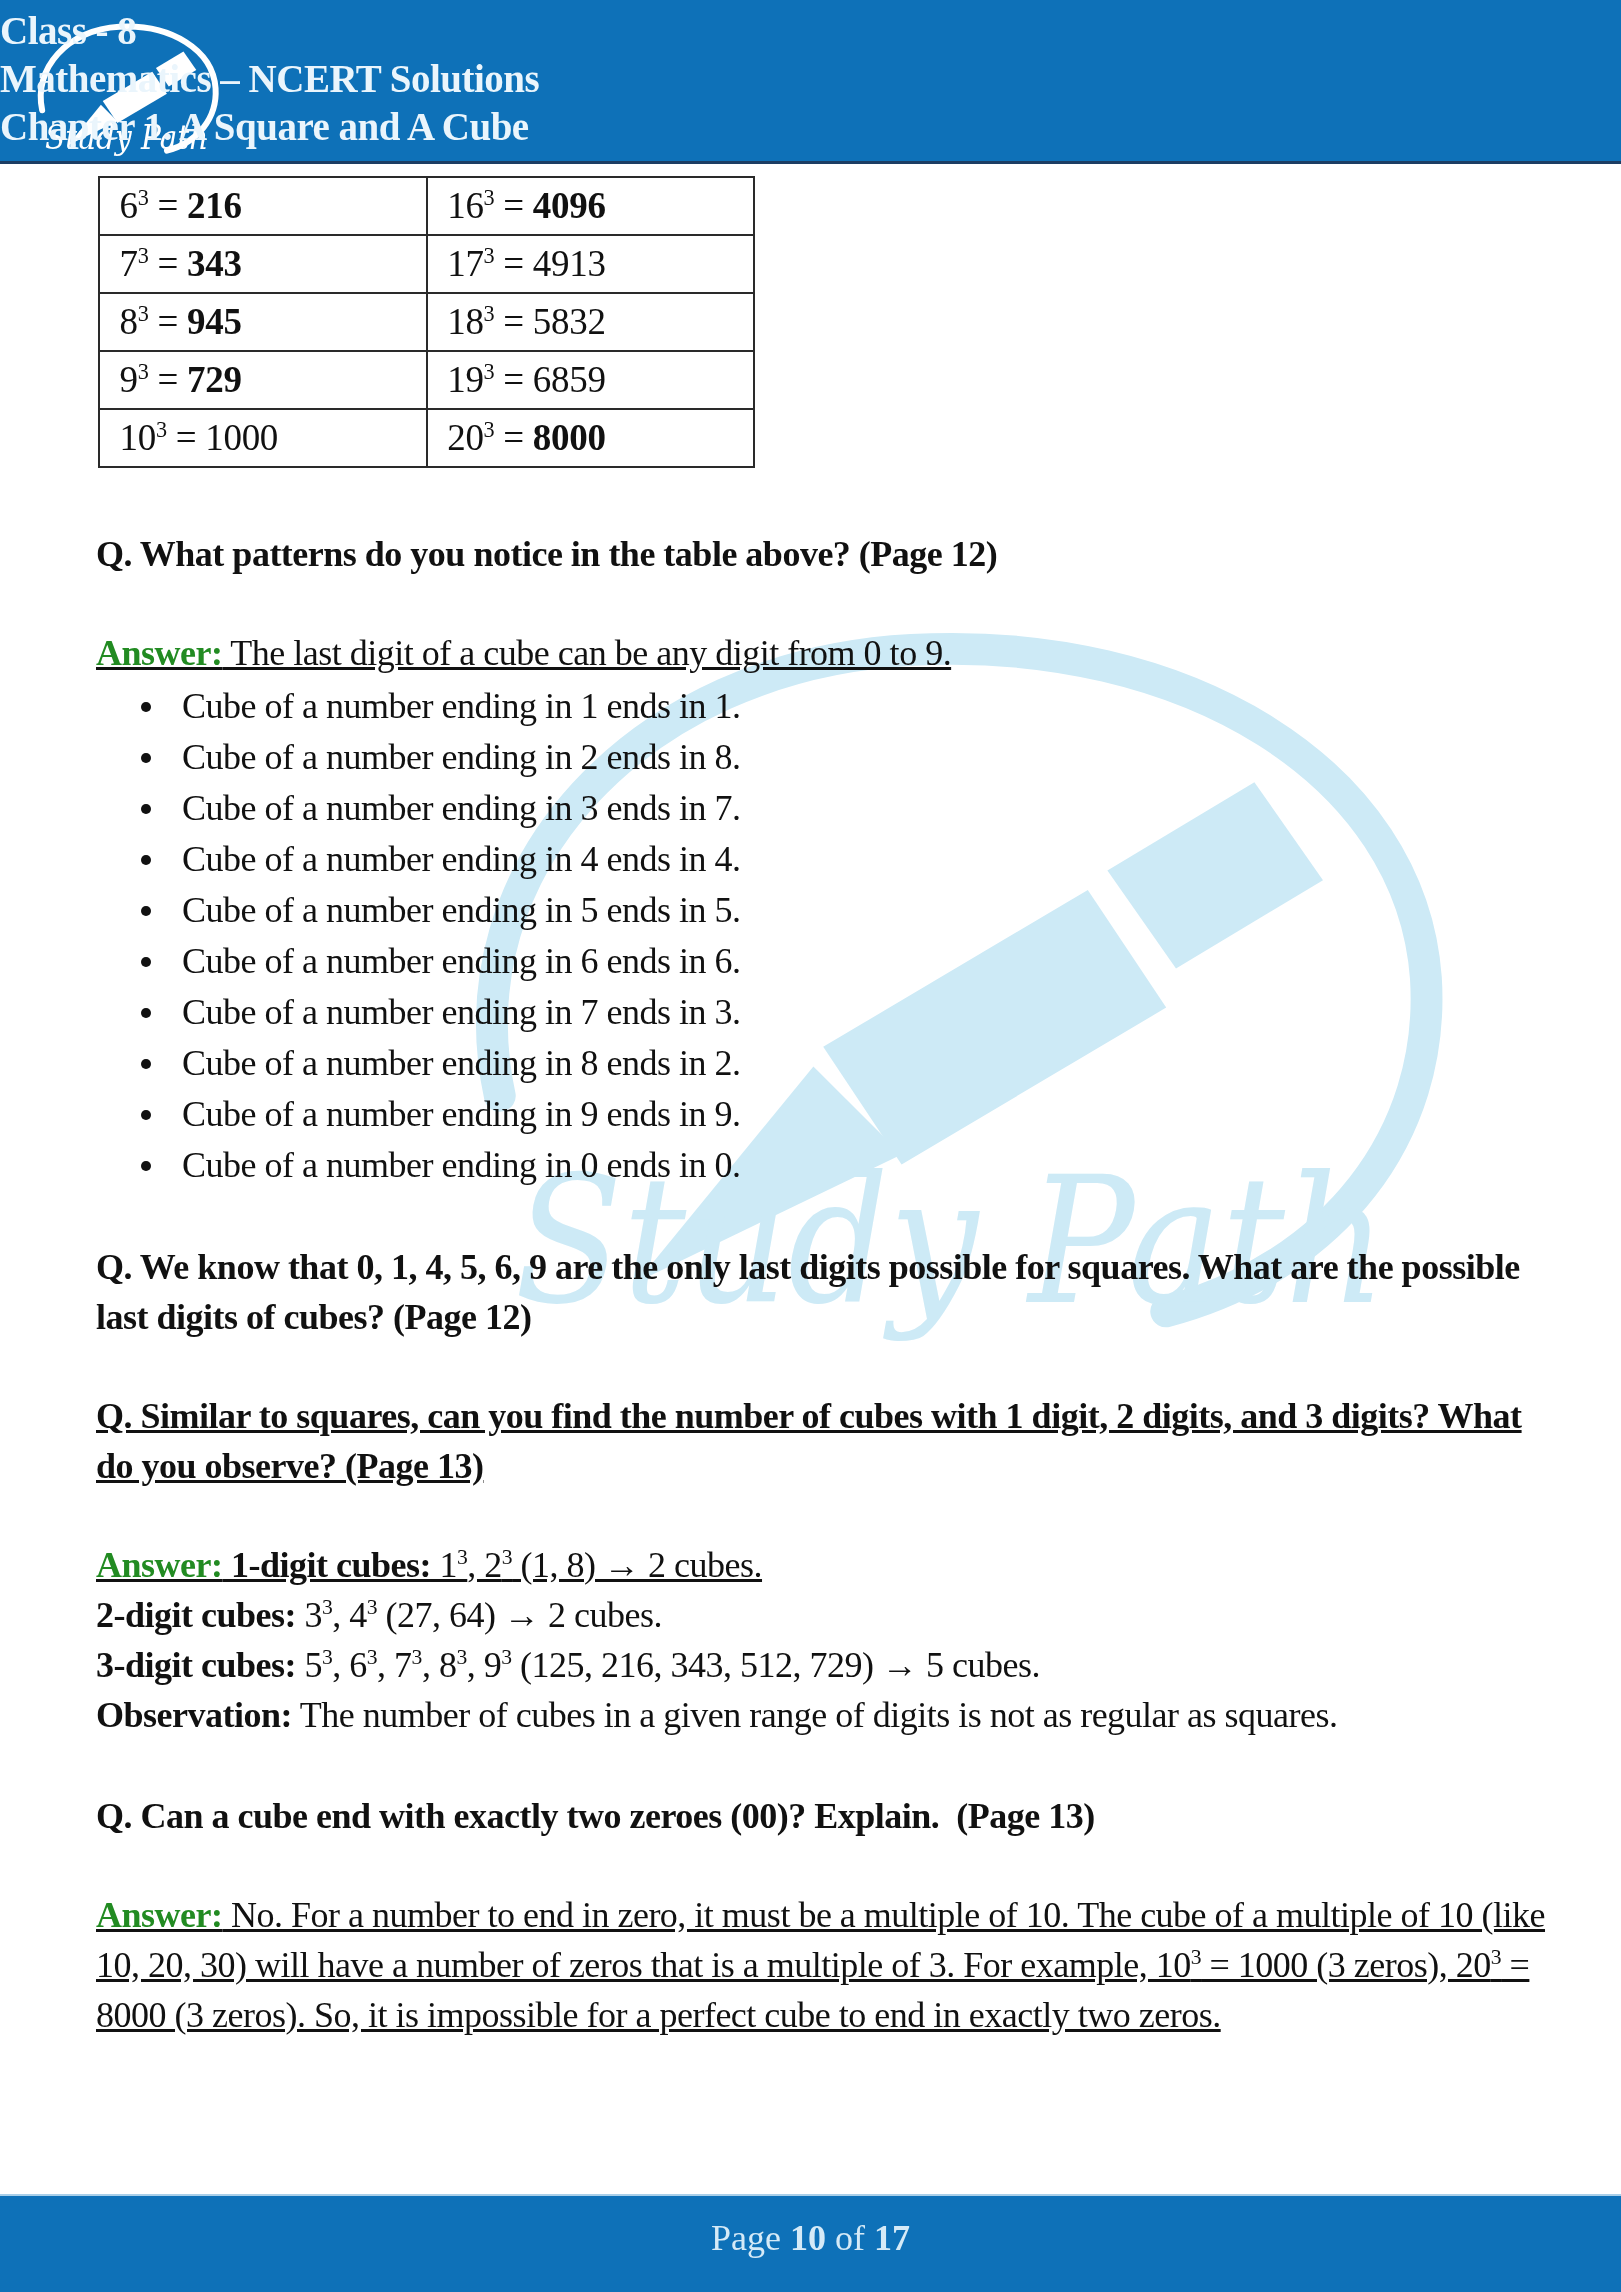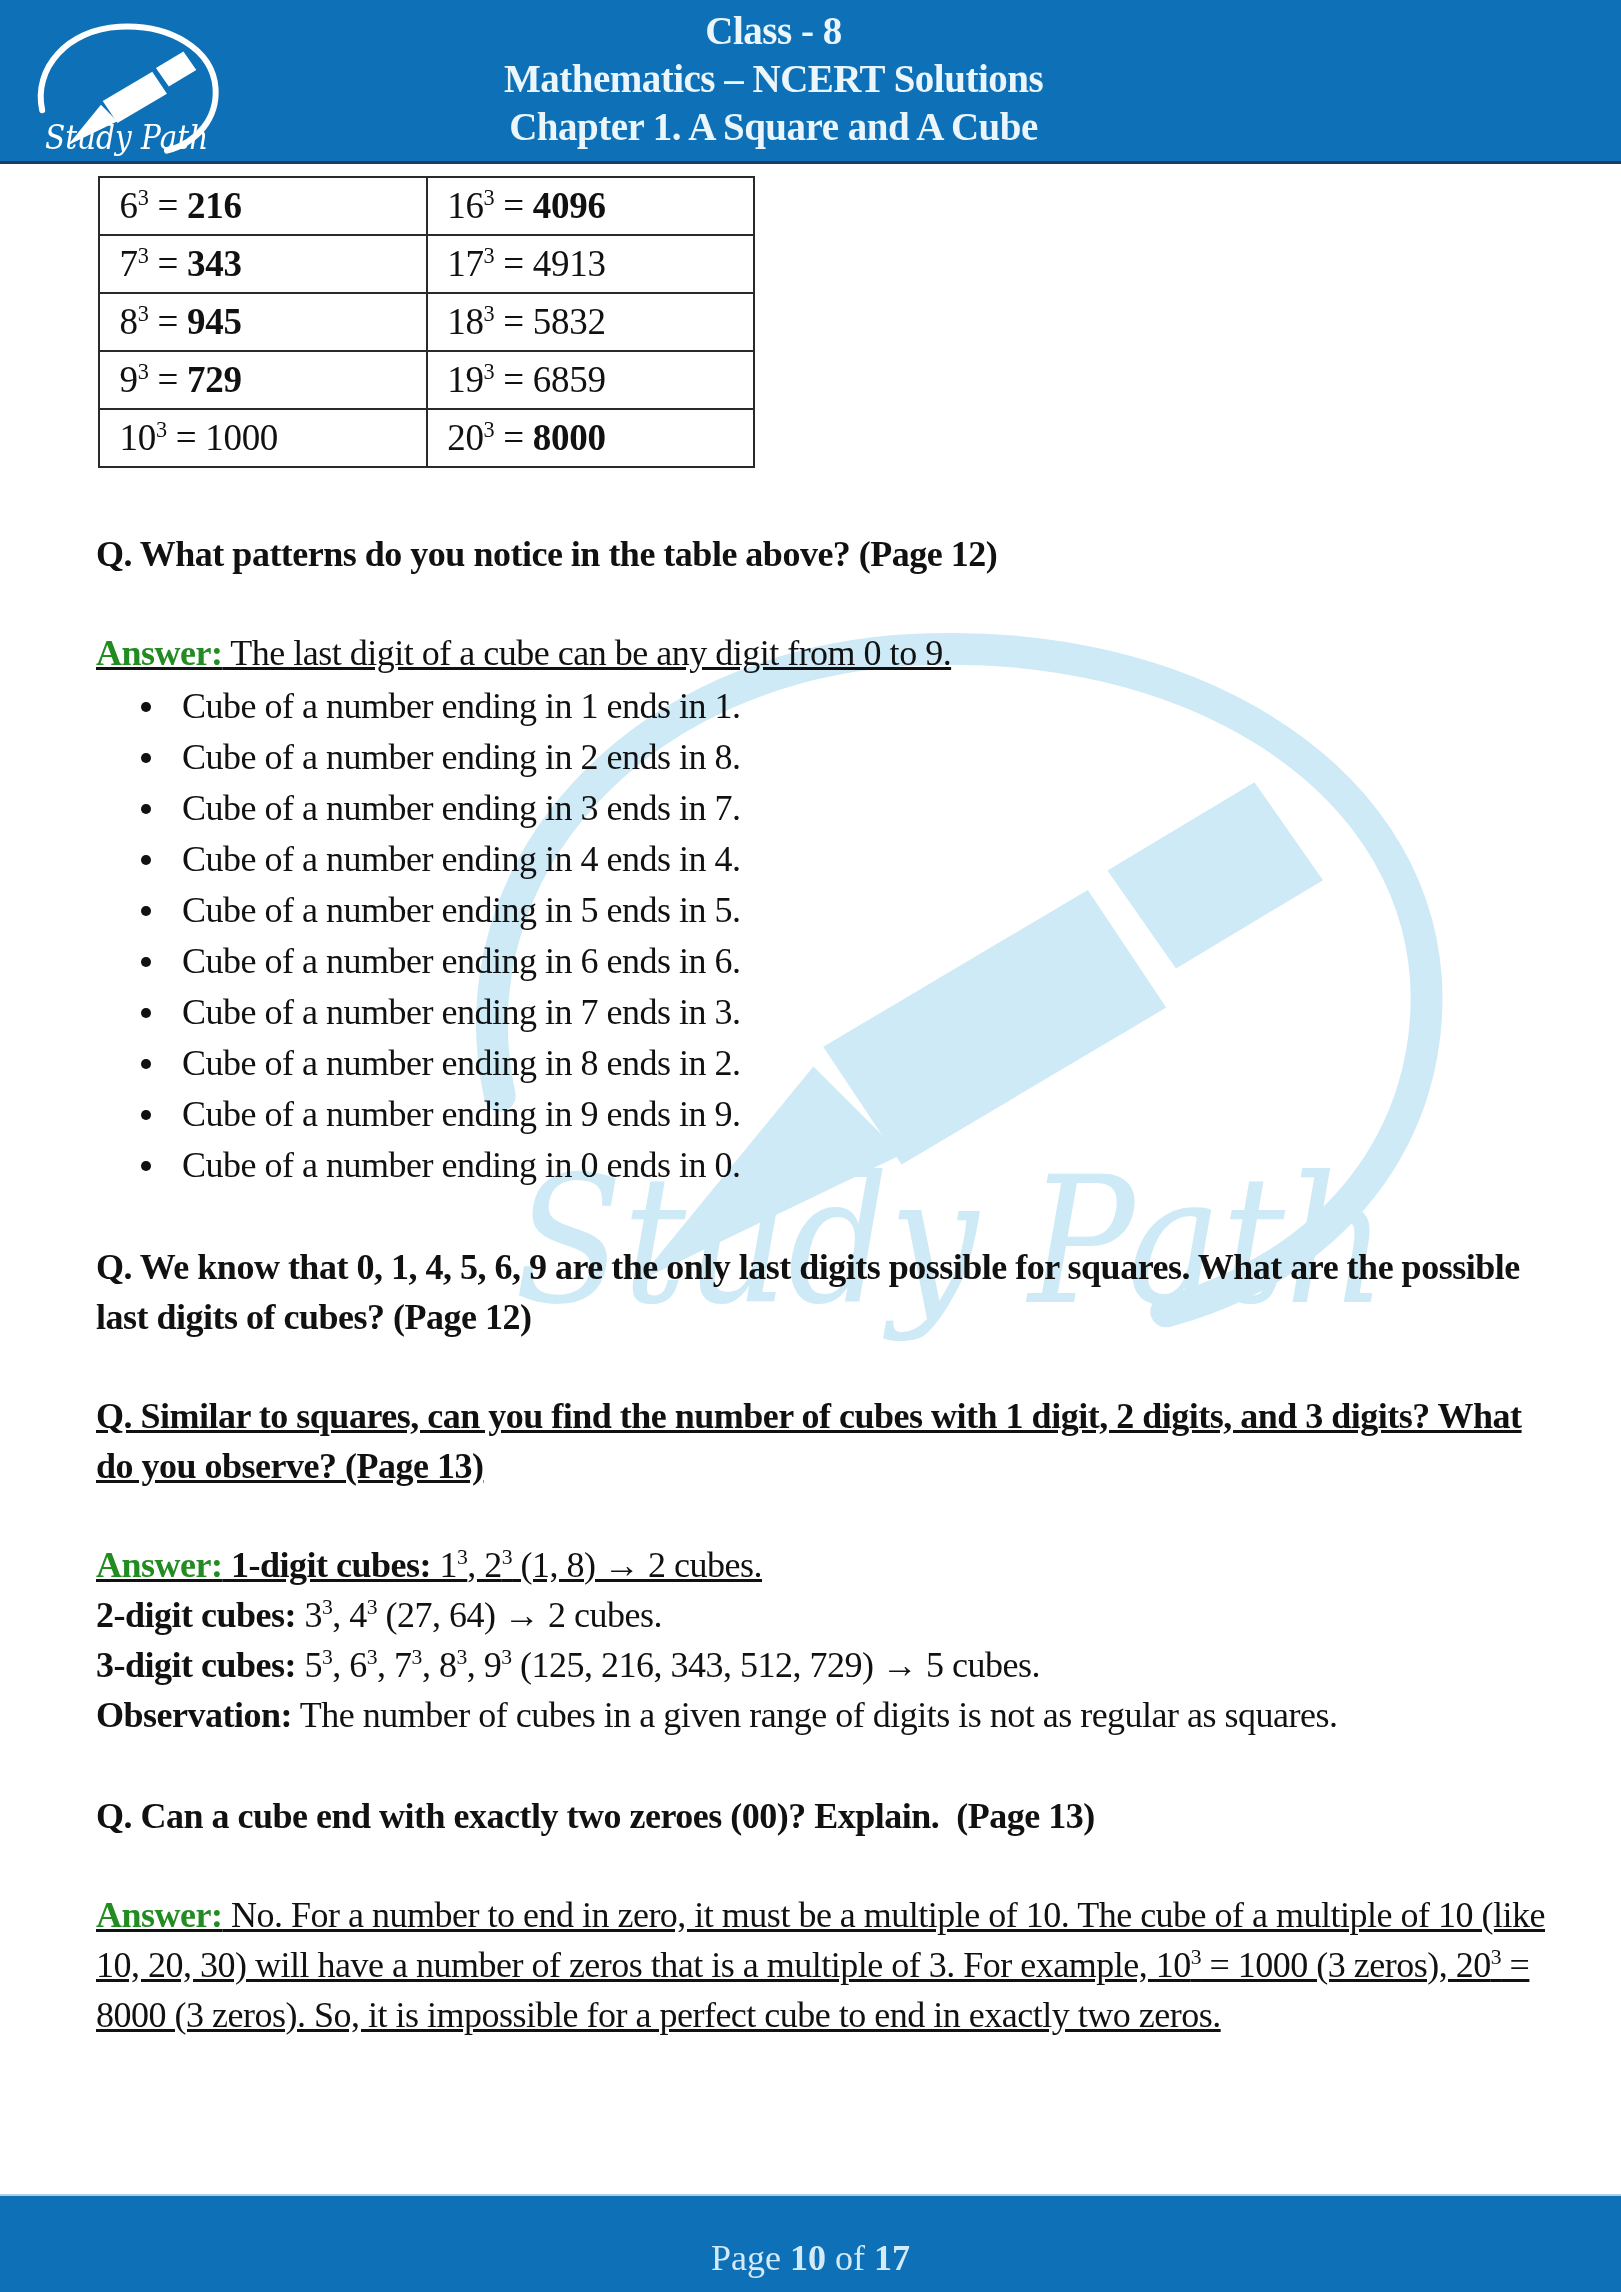--- a/index.html
+++ b/index.html
@@ -9,21 +9,21 @@
     color:var(--text,#111111);
   }
   
   .header {
     position:absolute; top:0; left:0; width:100%; height:164px;
     background:var(--band_blue,#0e71b8);
     border-bottom:3.9px solid var(--band_border,#1c3d63);
     box-sizing:border-box;
   }
   .header-titles {
-    position:absolute; top:6.9px; left:0; right:74px; text-align:center;
+    position:absolute; top:6.9px; left:0; right:74px; text-align:left;
     color:var(--header_text,#eaf5fc); font-weight:bold;
     font-size:39px; line-height:48px; letter-spacing:-0.5px;
   }
   .logo { position:absolute; left:21.6px; top:11.8px; color:#ffffff; overflow:visible; }
   
   .watermark {
     position:absolute; left:392px; top:596px; color:var(--watermark,#cdeaf6);
     overflow:visible; pointer-events:none;
   }
   
@@ -51,21 +51,21 @@
     border-radius:50%; background:var(--text,#111111);
   }
   .mt62 { margin-top:61px; } .mt52 { margin-top:51px; } .mt50 { margin-top:49px;text-decoration:underline; }
   .mt0  { margin-top:0; }
   
   .footer {
     position:absolute; left:0; bottom:0; width:100%; height:99px;
     background:var(--band_blue,#0e71b8);
     border-top:2.9px solid var(--footer_line,#a9cfe9);
     box-sizing:border-box; color:var(--footer_text,#d5eaf7);
-    font-size:36px; display:flex; align-items:flex-end; justify-content:center;
+    font-size:36px; display:flex; align-items:center; justify-content:center;
     padding-bottom:13.7px; z-index:2;
   }
 </style>
 </head>
 <body>
 
 <svg width="0" height="0" style="position:absolute">
   <defs>
     <g id="sp-logo">
       <path d="M 22 102 C 12 56, 50 14, 106 11 C 162 8, 208 36, 211 78 C 213 110, 192 137, 158 146" fill="none" stroke="currentColor" stroke-width="6.5" stroke-linecap="round"></path>

